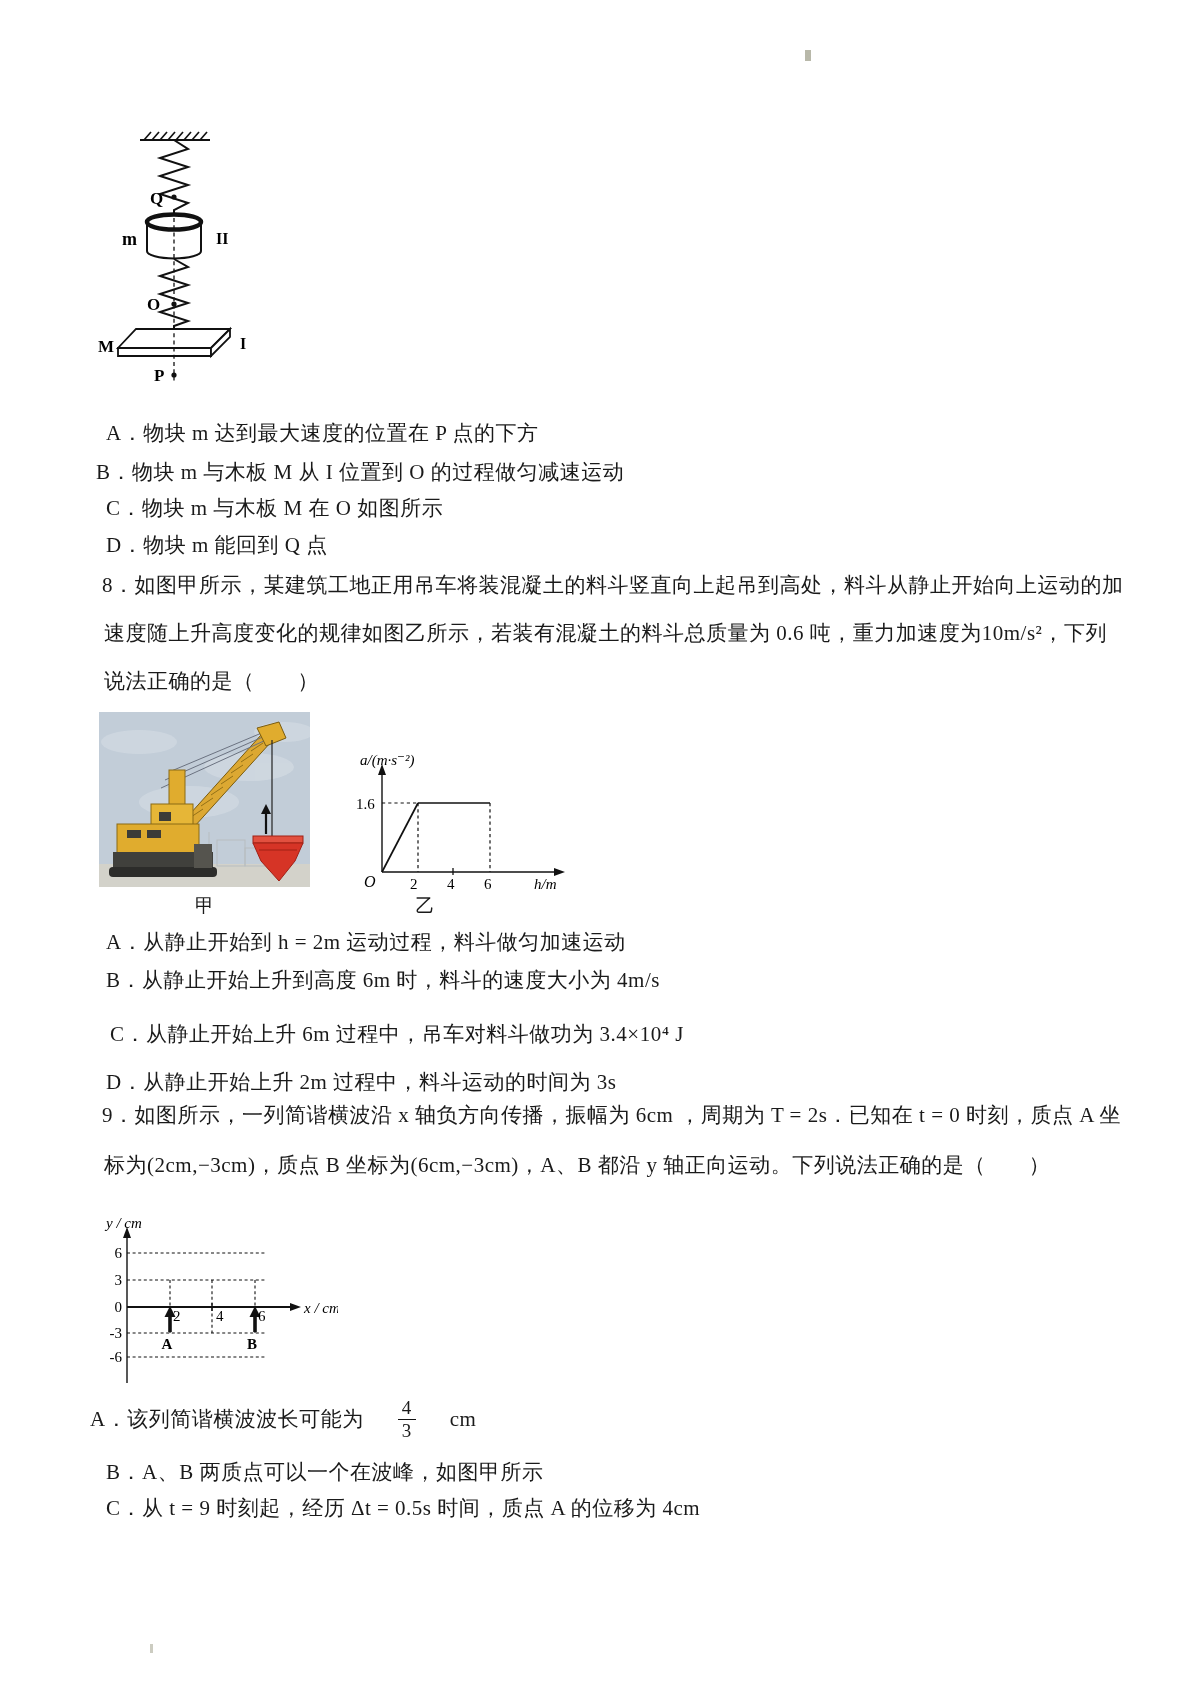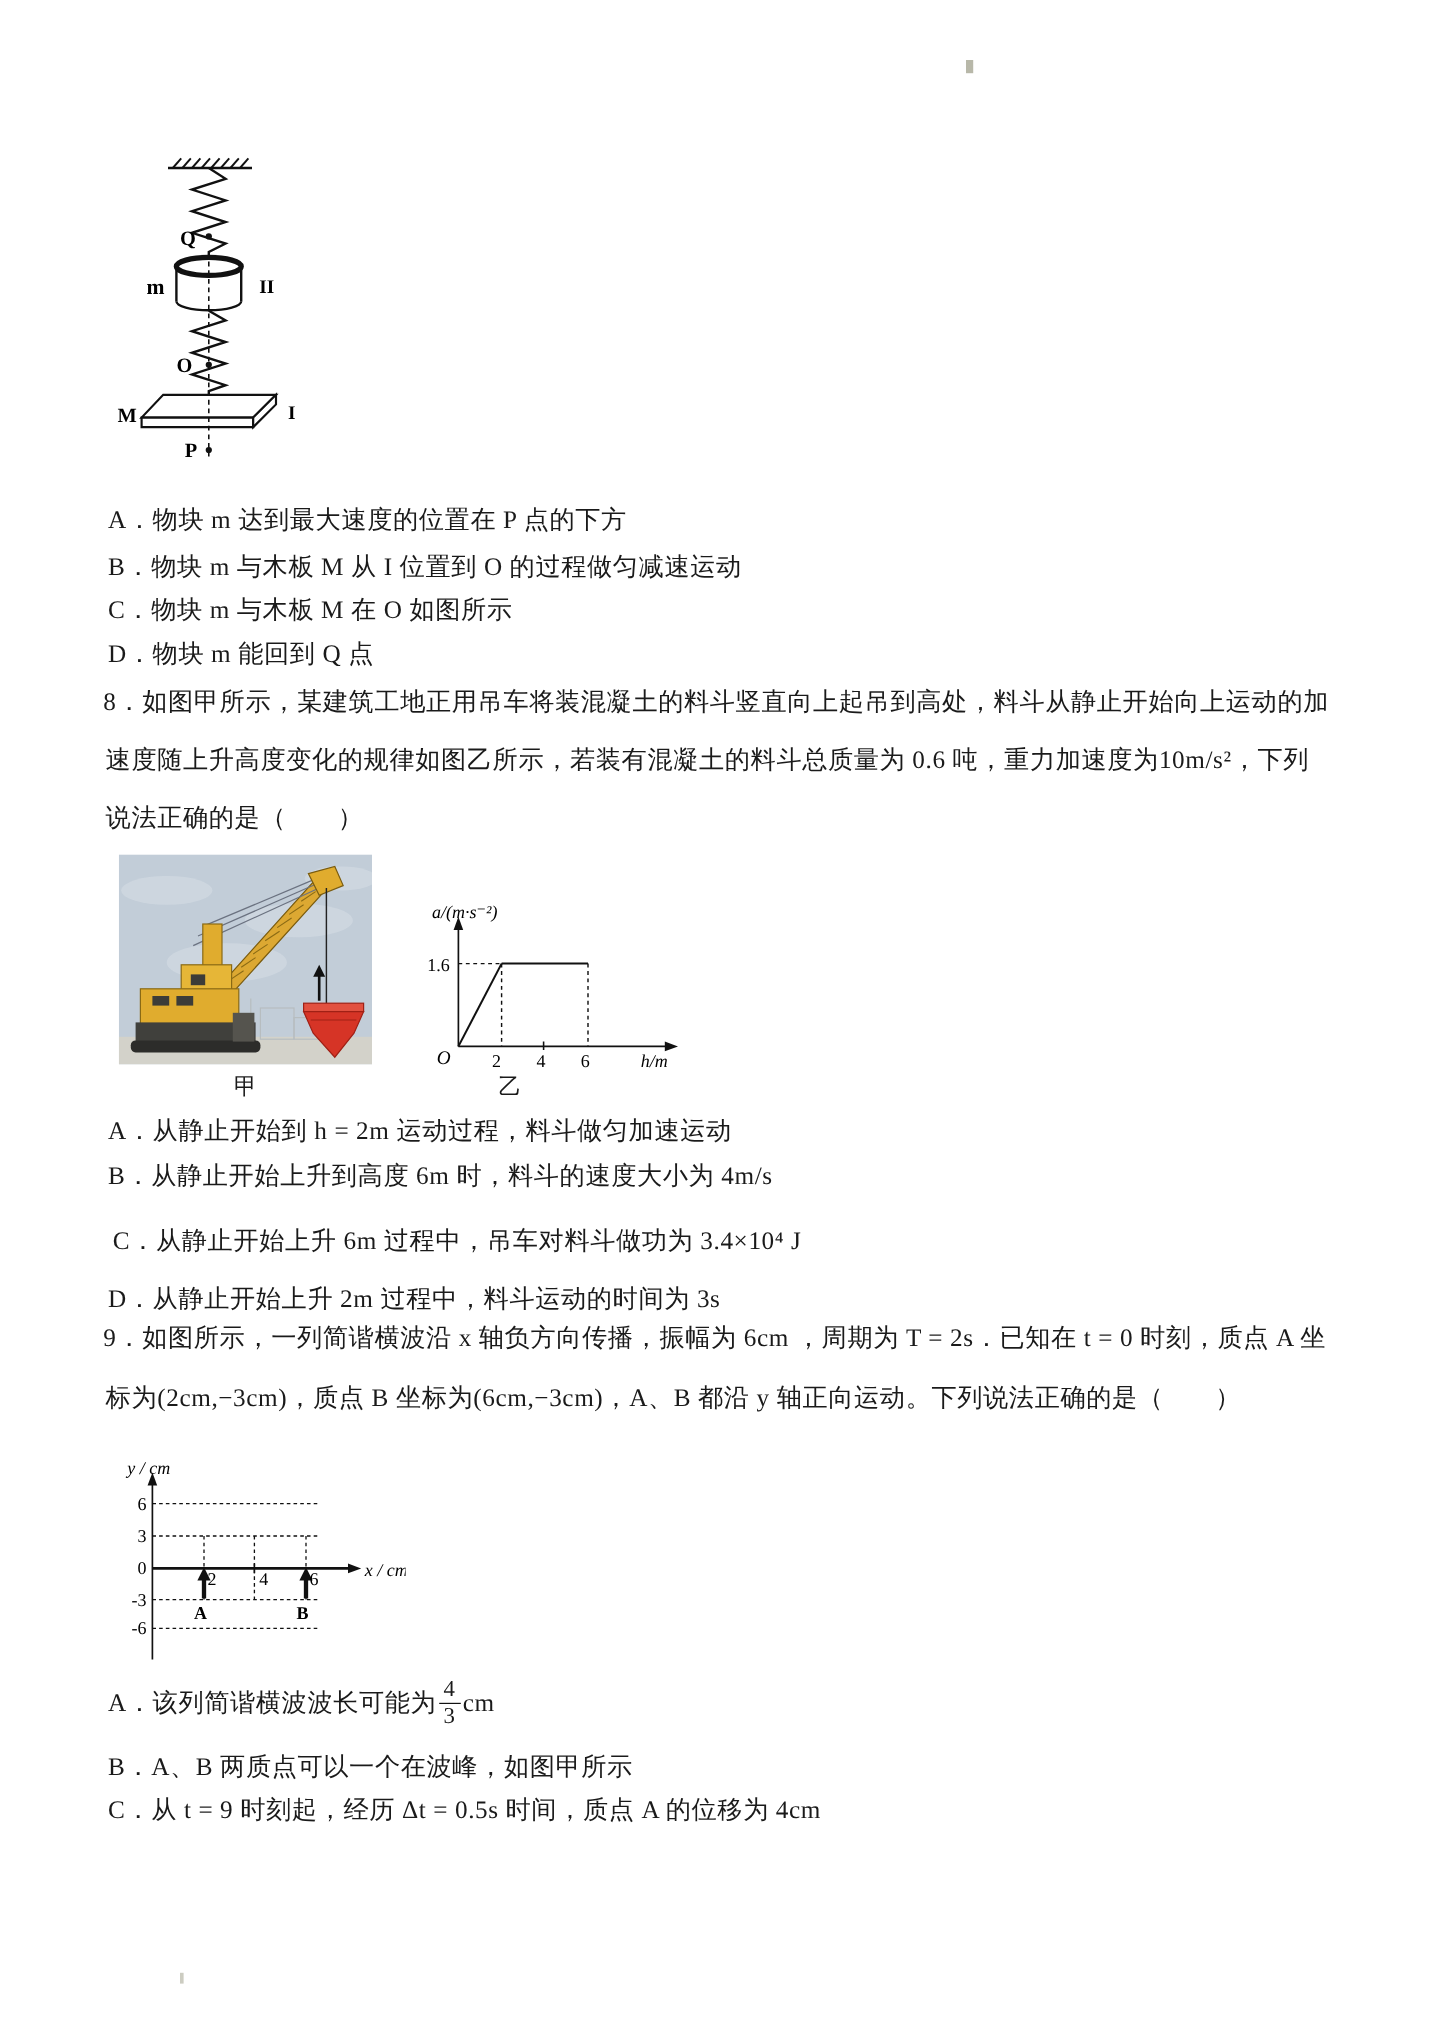--- a/index.html
+++ b/index.html
@@ -1,27 +1,27 @@
 <!DOCTYPE html>
 <html><head>
 <meta charset="utf-8">
 <style>
   html,body{margin:0;padding:0;}
   body{
     width:1200px;height:1698px;position:relative;background:#ffffff;
     font-family:"Liberation Serif","DejaVu Serif",serif;color:#1a1a1a;overflow:hidden;
   }
-  .line{position:absolute;font-size:21px;letter-spacing:.5px;white-space:nowrap;line-height:25px;}
+  .line{position:absolute;font-size:21px;letter-spacing:.5px;white-space:nowrap;line-height:25px;margin-left:16px;}
   .caption{position:absolute;font-size:19px;text-align:center;}
   .svgbox{position:absolute;}
   svg text{font-family:"Liberation Serif","DejaVu Serif",serif;}
   .frac{display:inline-block;vertical-align:-14px;text-align:center;font-size:19px;line-height:1.05;margin:0 2px;}
   .frac .num{display:block;border-bottom:1.6px solid #111;padding:0 4px 1px;}
   .frac .den{display:block;padding-top:1px;}
-  .optA9{position:absolute;display:flex;align-items:center;white-space:nowrap;font-size:21px;letter-spacing:.5px;}
+  .optA9{position:absolute;display:flex;align-items:center;white-space:nowrap;font-size:21px;letter-spacing:.5px;gap:32px;}
   .speck{position:absolute;background:#9a9a84;}
 </style>
 </head>
 <body>
 
 <div class="speck" style="left:805px;top:50px;width:6px;height:11px;opacity:.7"></div>
 <div class="speck" style="left:150px;top:1644px;width:3px;height:9px;opacity:.5"></div>
 
 <svg class="svgbox" style="left:98px;top:118px" width="160" height="265" viewBox="0 0 160 265">
   <g stroke="#111" stroke-width="1.6">
@@ -55,21 +55,21 @@
   <text x="52" y="86" font-size="17" font-weight="bold">Q</text>
   <text x="24" y="127" font-size="18" font-weight="bold">m</text>
   <text x="118" y="126" font-size="16" font-weight="bold">II</text>
   <text x="49" y="192" font-size="17" font-weight="bold">O</text>
   <text x="0" y="234" font-size="17" font-weight="bold">M</text>
   <text x="142" y="231" font-size="16" font-weight="bold">I</text>
   <text x="56" y="263" font-size="17" font-weight="bold">P</text>
 </svg>
 
 <div class="line" style="left:90px;top:421px">A．物块 m 达到最大速度的位置在 P 点的下方</div>
-<div class="line" style="left:90px;top:460px">B．物块 m 与木板 M 从 I 位置到 O 的过程做匀减速运动</div>
+<div class="line" style="left:80px;top:460px">B．物块 m 与木板 M 从 I 位置到 O 的过程做匀减速运动</div>
 <div class="line" style="left:90px;top:496px">C．物块 m 与木板 M 在 O 如图所示</div>
 <div class="line" style="left:90px;top:533px">D．物块 m 能回到 Q 点</div>
 
 <div class="line" style="left:86px;top:573px">8．如图甲所示，某建筑工地正用吊车将装混凝土的料斗竖直向上起吊到高处，料斗从静止开始向上运动的加</div>
 <div class="line" style="left:88px;top:621px">速度随上升高度变化的规律如图乙所示，若装有混凝土的料斗总质量为 0.6 吨，重力加速度为10m/s²，下列</div>
 <div class="line" style="left:88px;top:669px">说法正确的是（　　）</div>
 
 <svg class="svgbox" style="left:99px;top:712px" width="211" height="175" viewBox="0 0 211 175">
   <rect x="0" y="0" width="211" height="175" fill="#c2cdd8"></rect>
   <g fill="#d3dbe3" opacity="0.7">

